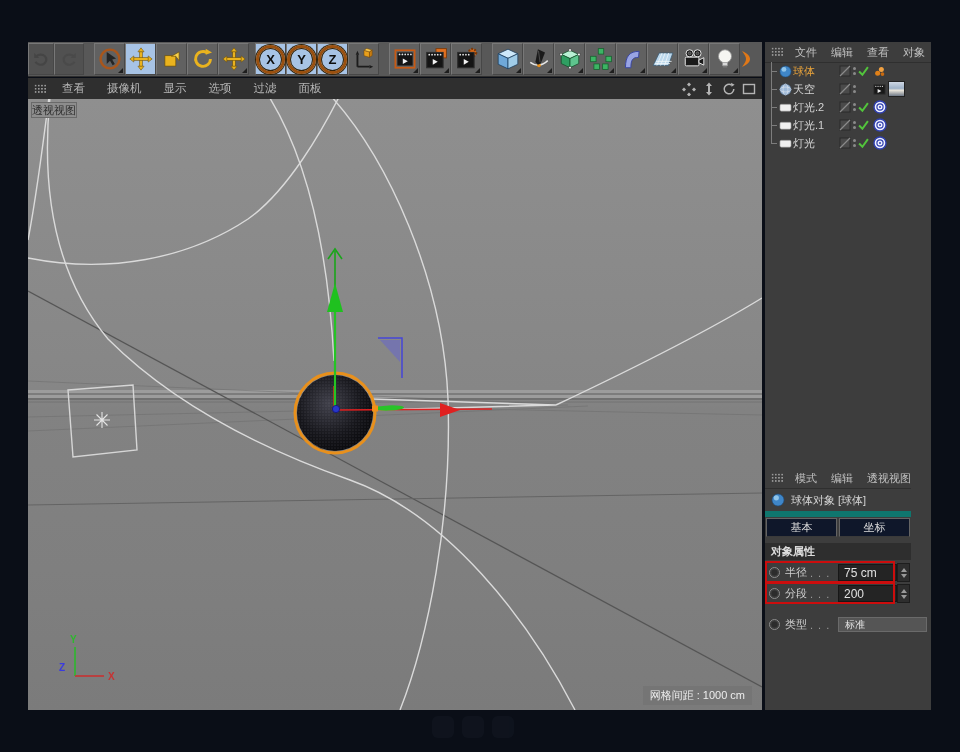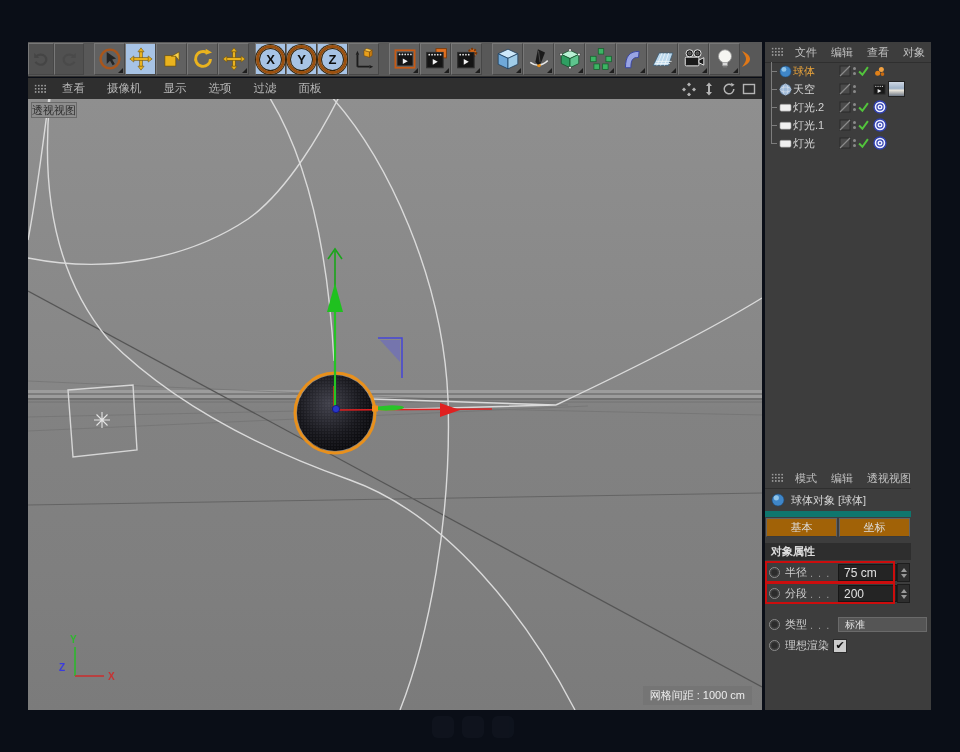--- a/index.html
+++ b/index.html
@@ -77,21 +77,21 @@
   .oname.selected{color:#e8a33b;}
   .octl{display:flex;align-items:center;gap:2px;flex:0 0 auto;margin-left:2px;}
   .otags{display:flex;align-items:center;gap:2px;margin-left:4px;}
   .dots2{display:flex;flex-direction:column;gap:2px;}
   .dots2 i{width:3px;height:3px;border-radius:50%;background:#8a8a8a;display:block;}
   
   #am{position:absolute;left:0;top:426px;width:146px;}
   #am-header{height:22px;display:flex;align-items:center;gap:6px;padding-left:6px;
     background:#3d3d3d;border-bottom:6px solid #0f766e;color:#d5d5d5;}
   #am-tabs{height:20px;display:flex;gap:2px;padding:1px 1px 0 1px;box-sizing:border-box;}
-  .tab{flex:1;background:#a16207;border:1px solid #646464;border-bottom-color:#3a3a3a;
+  .tab{flex:1;background:#0f172a;border:1px solid #646464;border-bottom-color:#3a3a3a;
     display:flex;align-items:center;justify-content:center;color:#dcdcdc;}
   #am-section{height:17px;margin-top:6px;background:#2e2e2e;display:flex;align-items:center;
     padding-left:6px;font-weight:bold;color:#dedede;}
   #am-rows{position:relative;margin-top:2px;}
   .prow{height:21px;display:flex;align-items:center;padding-left:4px;position:relative;}
   .radio{width:9px;height:9px;border-radius:50%;border:1.5px solid #8e8e8e;
     background:#2c2c2c;flex:0 0 auto;margin-right:5px;box-shadow:inset 0 0 0 1.5px #3d3d3d;}
   .plabel{color:#cfcfcf;white-space:nowrap;}
   .pdots{color:#9a9a9a;margin-left:3px;letter-spacing:1px;}
   .pinput{
@@ -673,25 +673,20 @@
             <i class="up"></i>
             <i class="dn"></i>
           </span>
       </div>
       <div class="prow" style="margin-top:10px">
         <span class="radio"></span>
         <span class="plabel">类型</span>
         <span class="pdots">. . .</span>
         <span class="pdropdown">标准</span>
       </div>
-      <div class="prow">
-        <span class="radio"></span>
-        <span class="plabel">理想渲染</span>
-        <span class="pcheck">✔</span>
-      </div>
 
       <div class="redbox" style="top:-1px"></div>
       <div class="redbox" style="top:20px"></div>
     </div>
   </div>
 </div>
 
 <div id="watermark">
     <span></span>
     <span></span>

